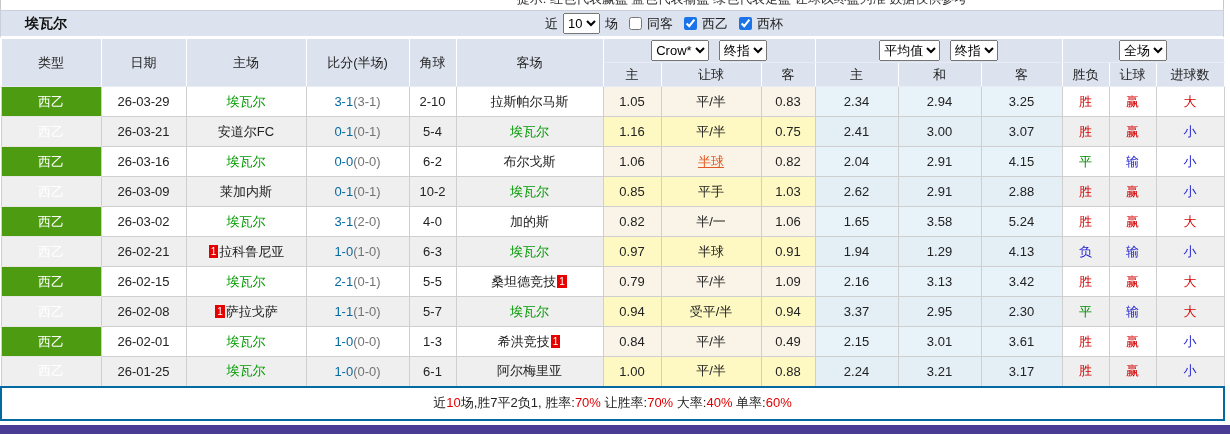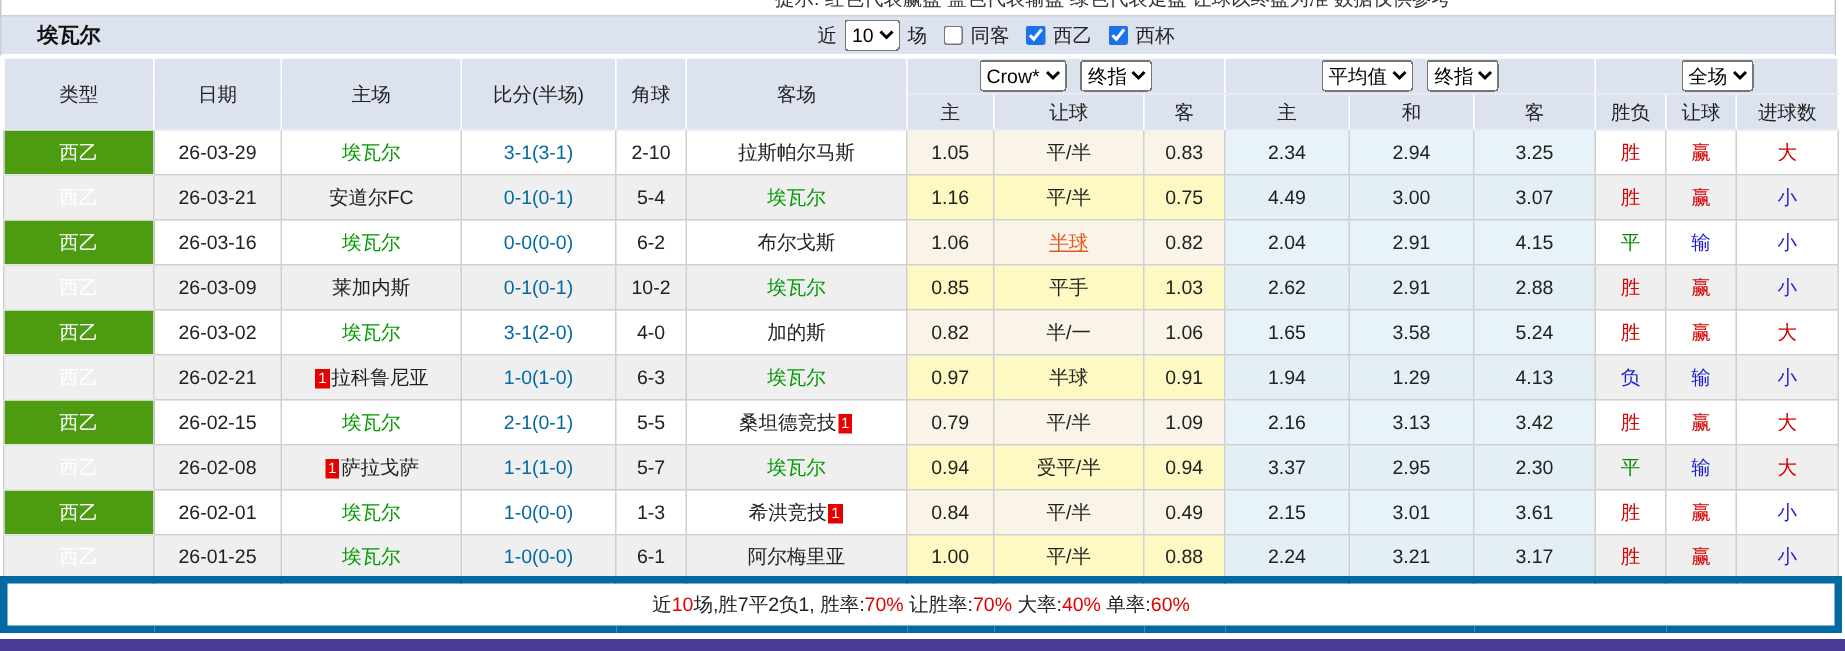--- a/index.html
+++ b/index.html
@@ -44,22 +44,22 @@
   .green { color:#008a00; }
   .blue  { color:#1d1dd0; }
   .self  { color:#009900; }
   .team-link { cursor:pointer; }
   .badge {
     display:inline-block; background:#e60000; color:#fff; font-size:10px;
     line-height:13px; padding:0 2px; margin:0 1px; vertical-align:1px;
   }
   .hl { color:#e25822; text-decoration:underline; }
   .score-main { color:#0369a1; }
-  .score-half { color:#0369a1; }
-  tfoot td { border:5px solid #0369a1; height:33px; text-align:center; background:#fff; padding:0; }
+  .score-half { color:#737373; }
+  tfoot td { border:2px solid #0369a1; height:33px; text-align:center; background:#fff; padding:0; }
   tfoot .k { color:#222; } tfoot .r { color:#e00000; }
   .purple-bar { width:1230px; height:9px; background:#4a3c94; margin-top:4px; }
 </style>
 </head>
 <body>
 
 <div class="clip-strip">
   <span>提示: 红色代表赢盘 蓝色代表输盘 绿色代表走盘 让球以终盘为准 数据仅供参考</span>
 </div>
 
@@ -151,21 +151,21 @@
       <tr class="even">
         <td class="league">西乙</td>
         <td>26-03-21</td>
         <td><span class="team-link">安道尔FC</span></td>
         <td><span class="score-main">0-1</span><span class="score-half">(0-1)</span></td>
         <td>5-4</td>
         <td><span class="team-link self">埃瓦尔</span></td>
         <td class="cream">1.16</td>
         <td class="cream"><span>平/半</span></td>
         <td class="cream">0.75</td>
-        <td class="avgc">4.49</td>
+        <td class="avgc">2.41</td>
         <td class="avgc">3.00</td>
         <td class="avgc">3.07</td>
         <td class="red">胜</td>
         <td class="red">赢</td>
         <td class="blue">小</td>
       </tr>
       <tr class="odd">
         <td class="league">西乙</td>
         <td>26-03-16</td>
         <td><span class="team-link self">埃瓦尔</span></td>

